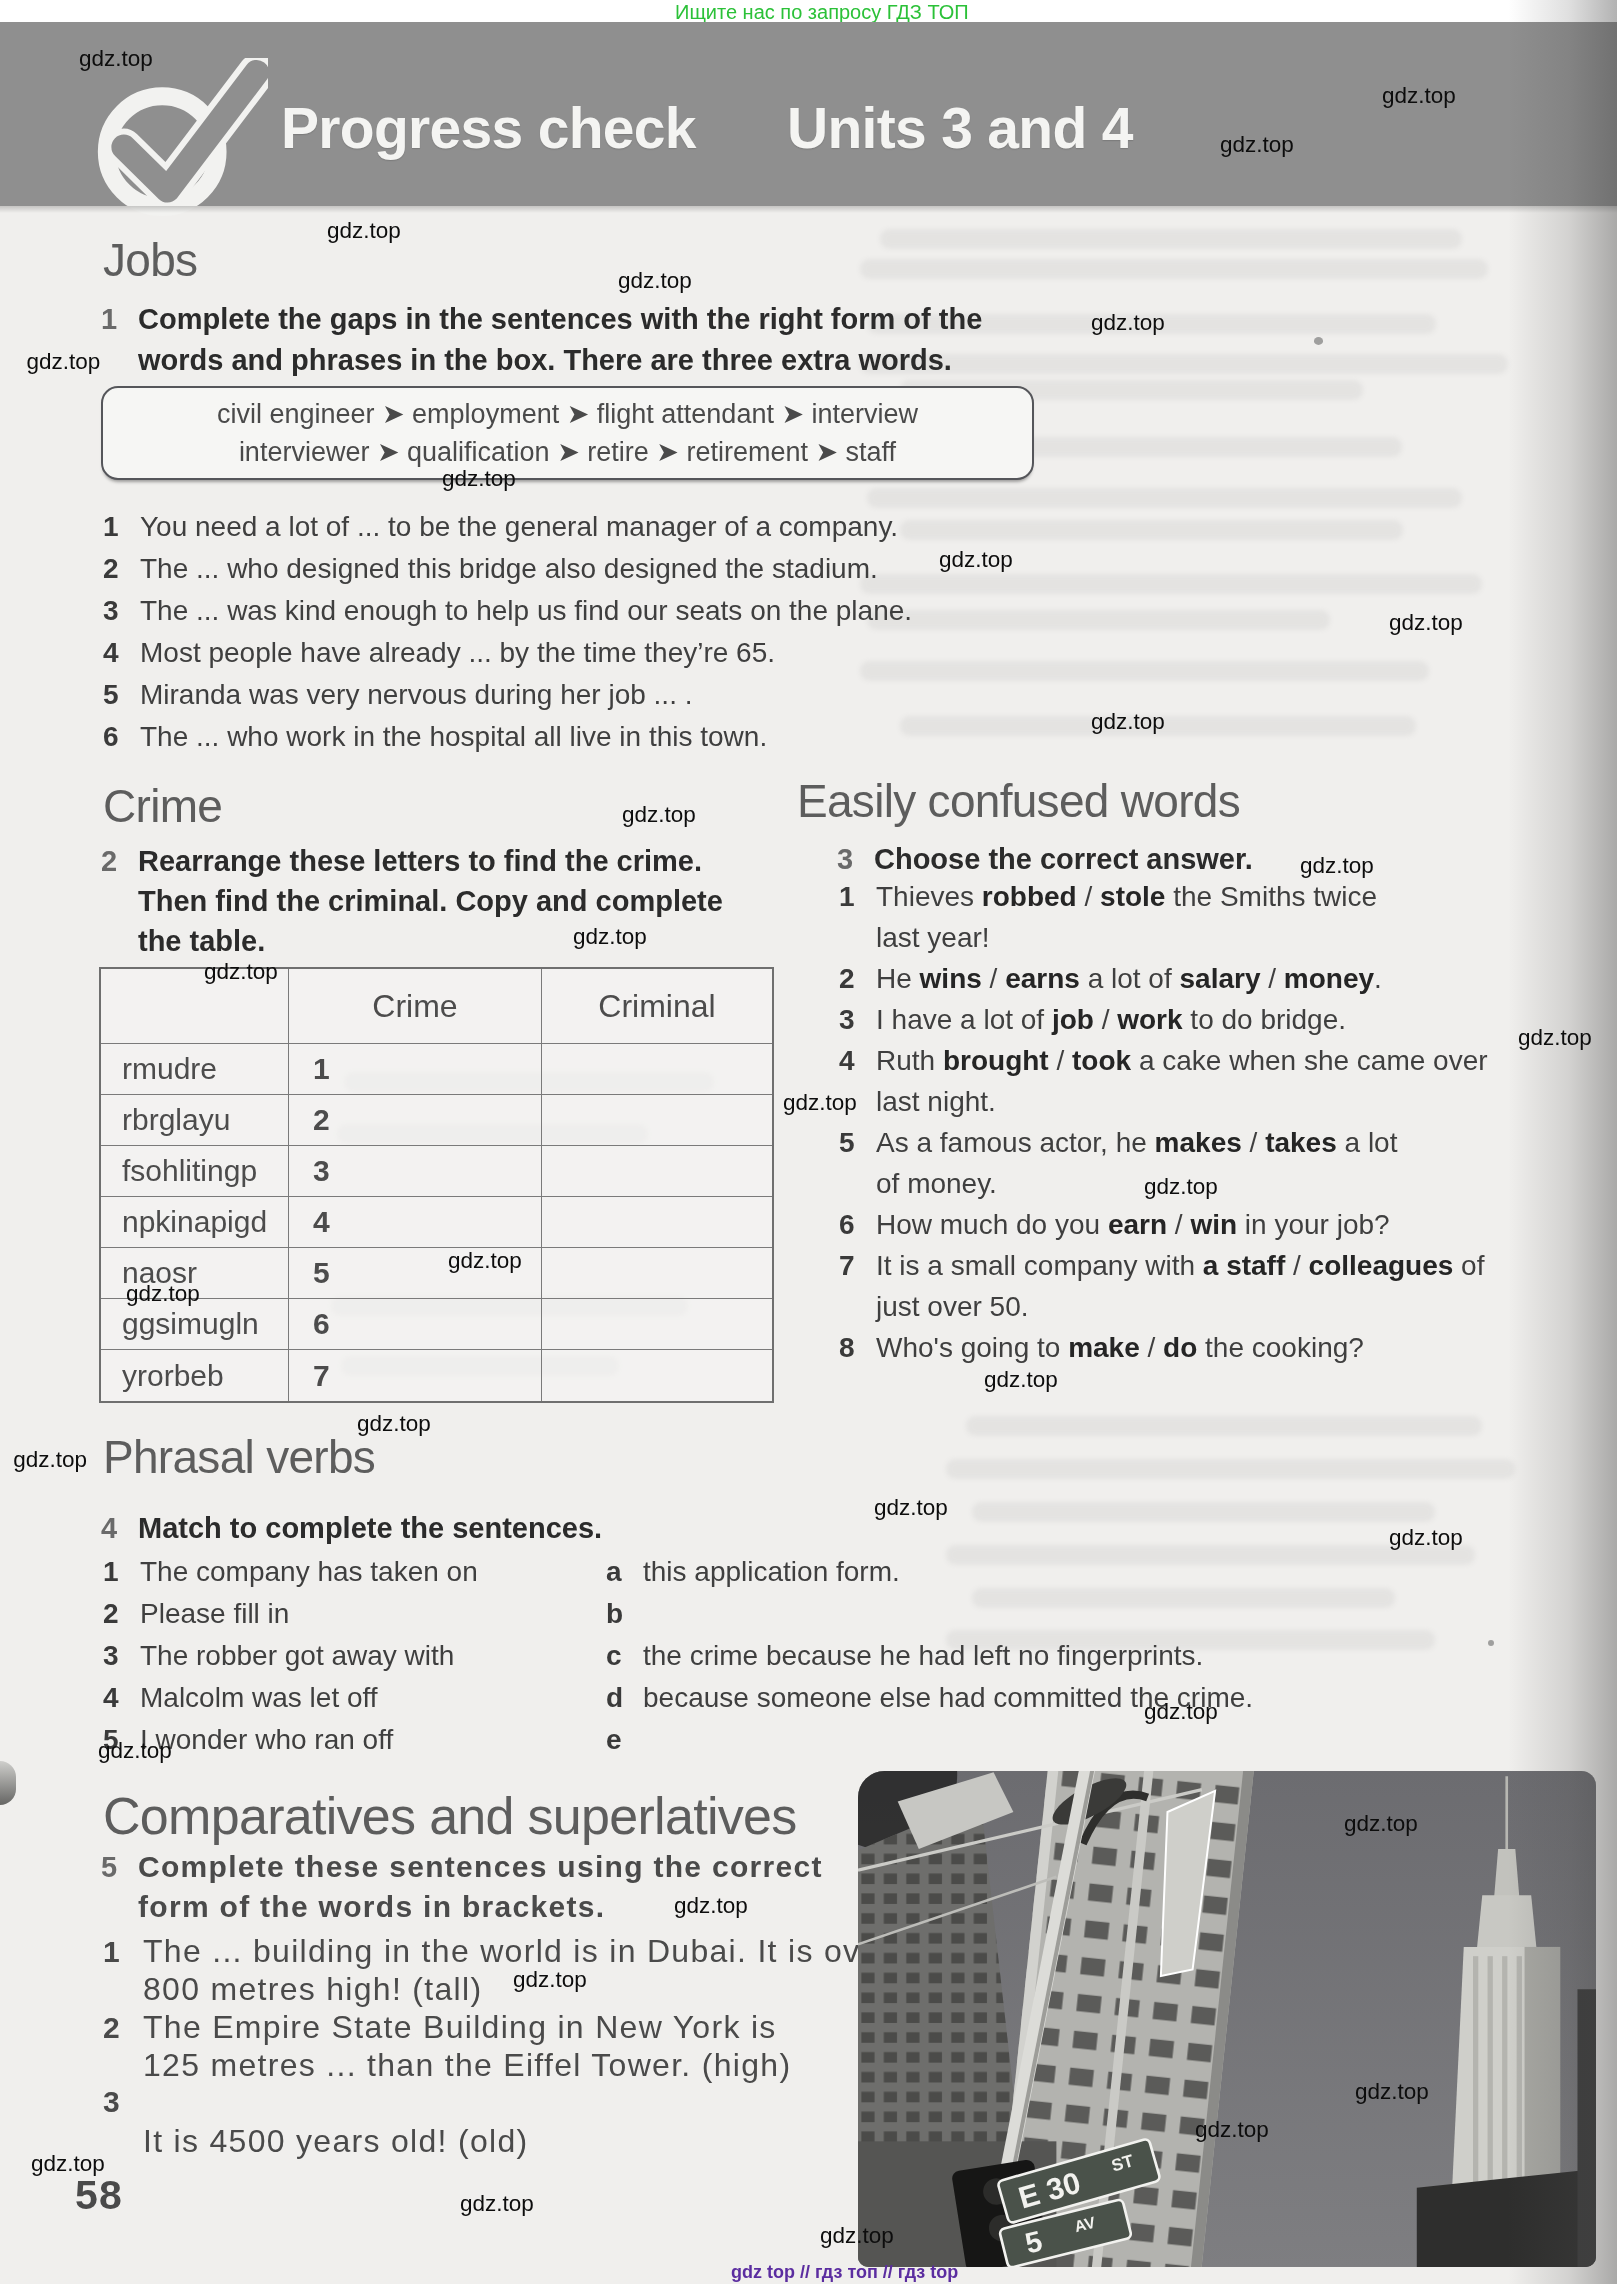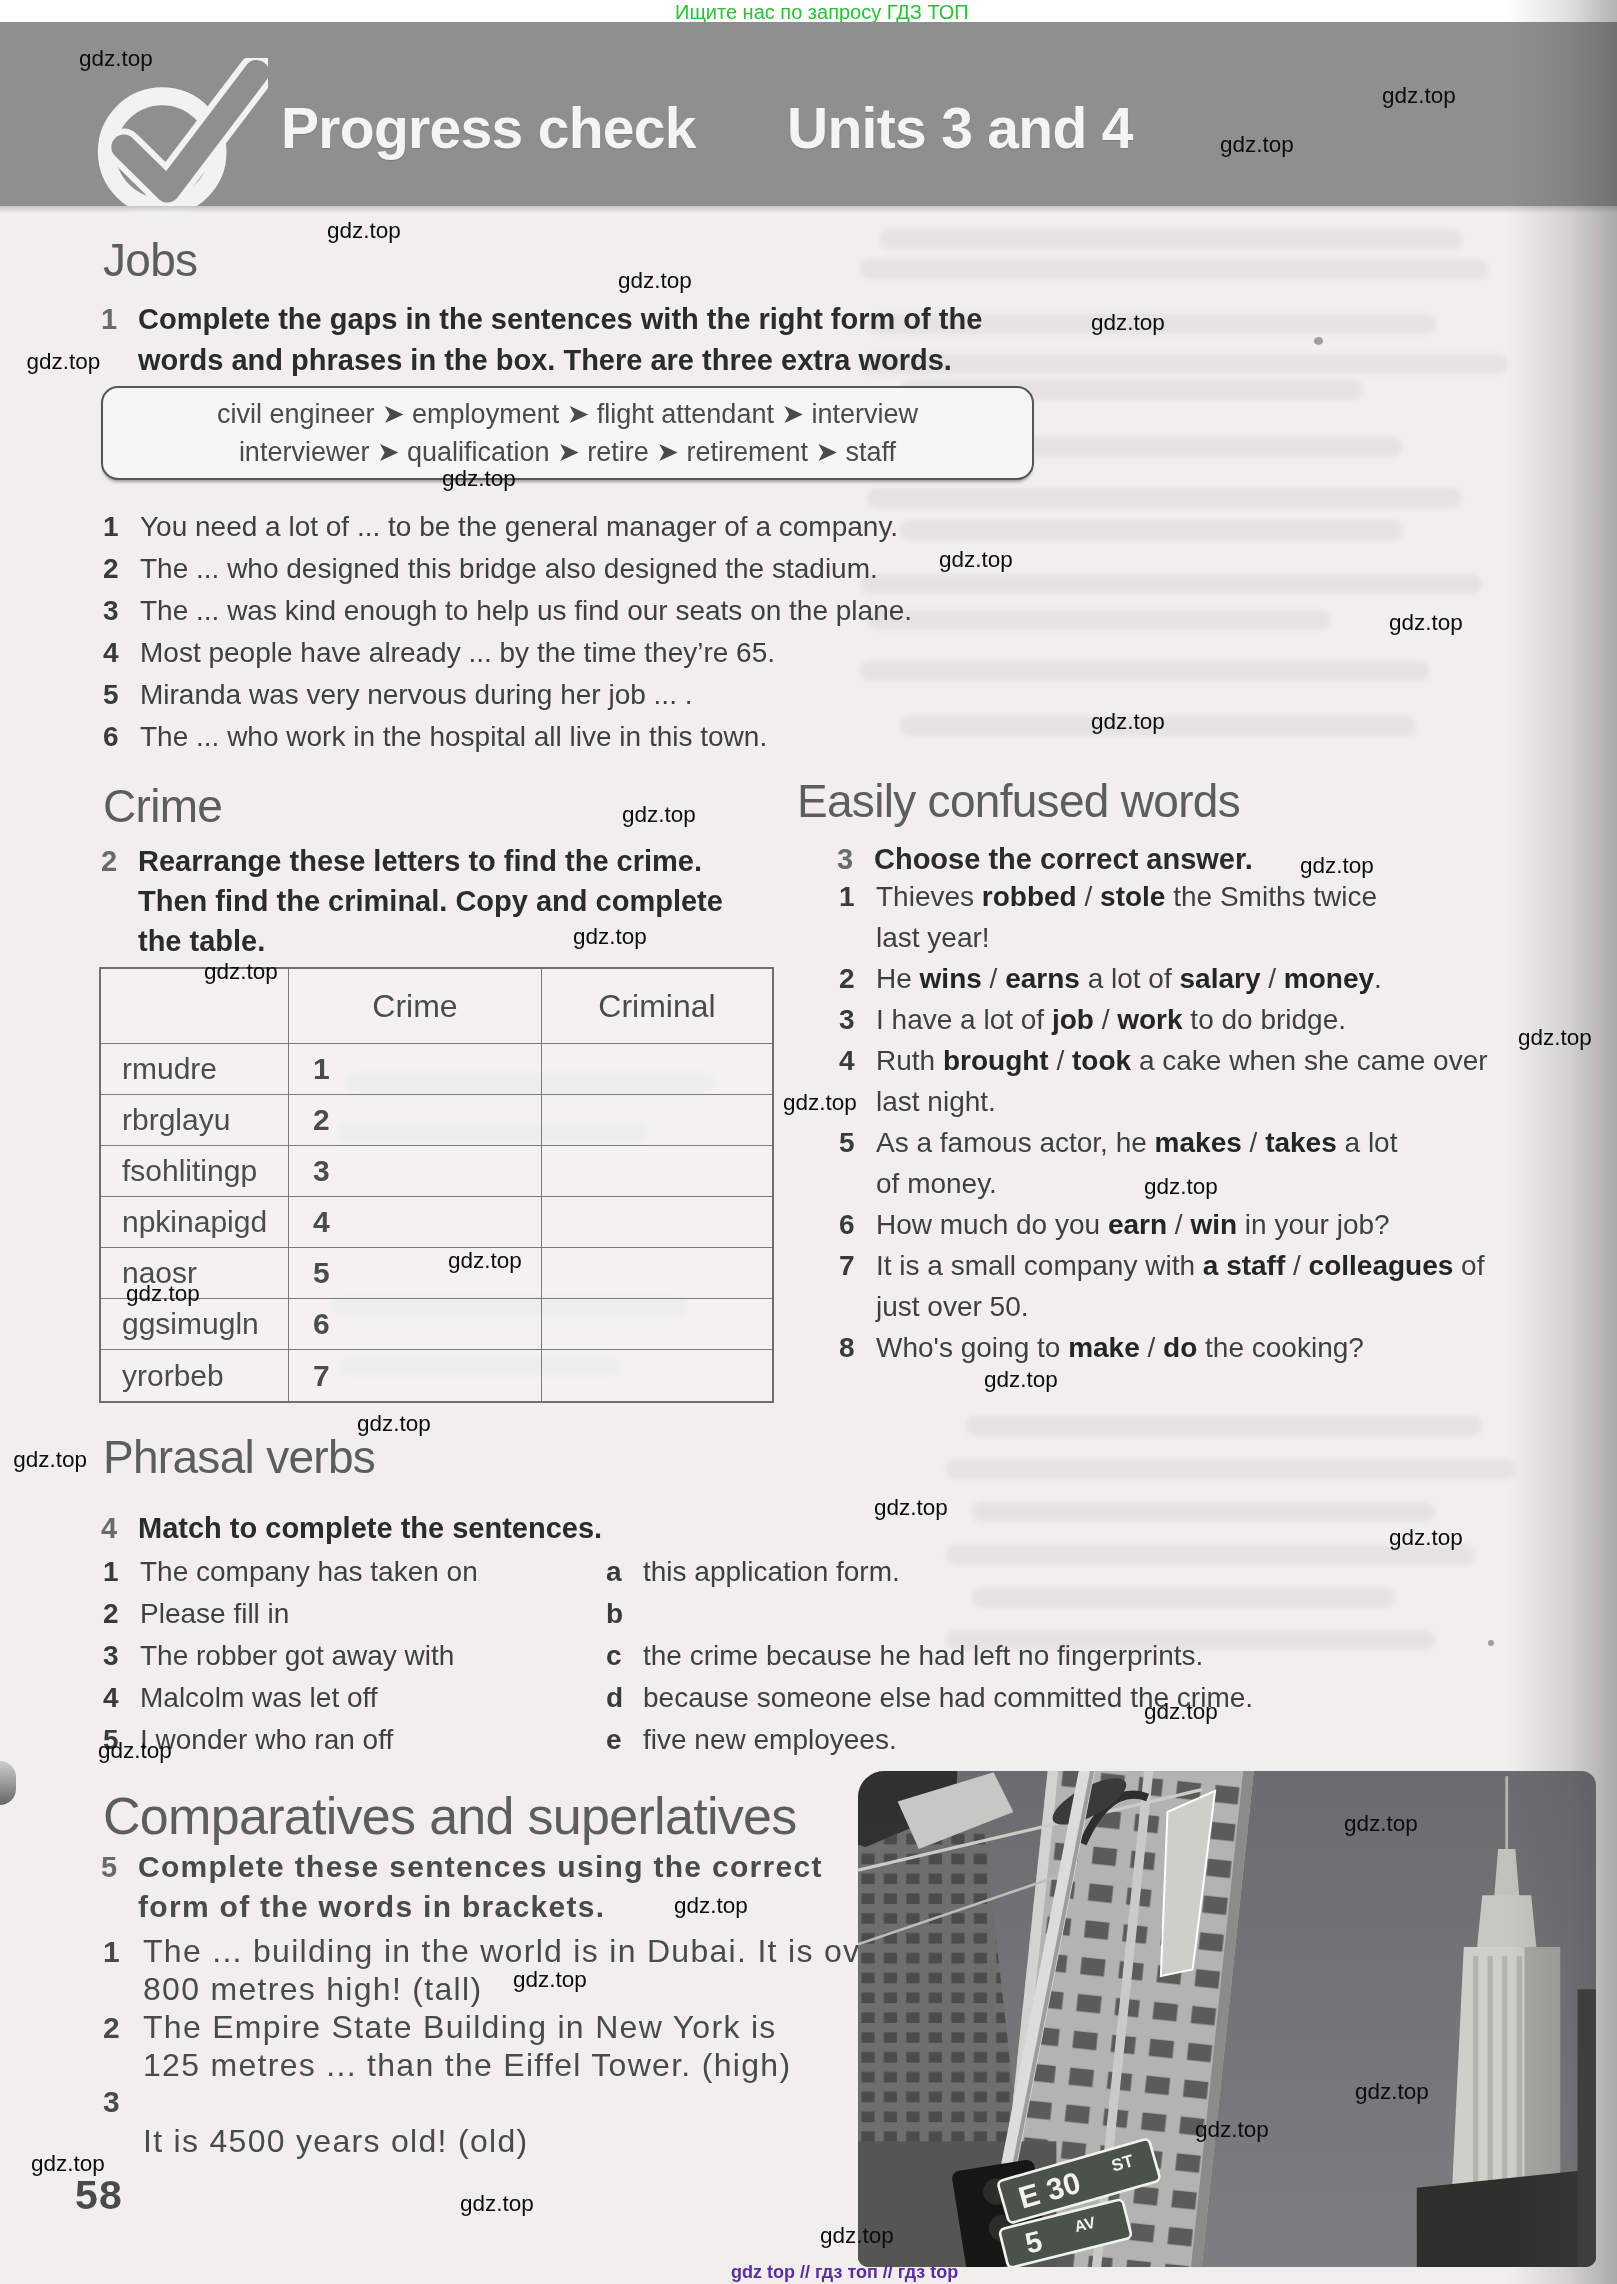--- a/index.html
+++ b/index.html
@@ -340,21 +340,20 @@
         <span class="num">4</span>
         <span class="mleft">Malcolm was let off</span>
         <span class="mletter">d</span>
         <span class="mright">because someone else had committed the crime.</span>
       </div>
 
       <div class="mrow">
         <span class="num">5</span>
         <span class="mleft">I wonder who ran off</span>
         <span class="mletter">e</span>
-        <span class="mright">five new employees.</span>
       </div>
     </div>
 
   <div class="abs h2 comp" style="left:103px;top:1786px">Comparatives and superlatives</div>
   <div class="abs ex gothic" style="left:101px;top:1847px">
     <span class="exnum">5</span>
     <div class="exlines">
 
     <div>Complete these sentences using the correct</div>
         <div>form of the words in brackets.</div>

